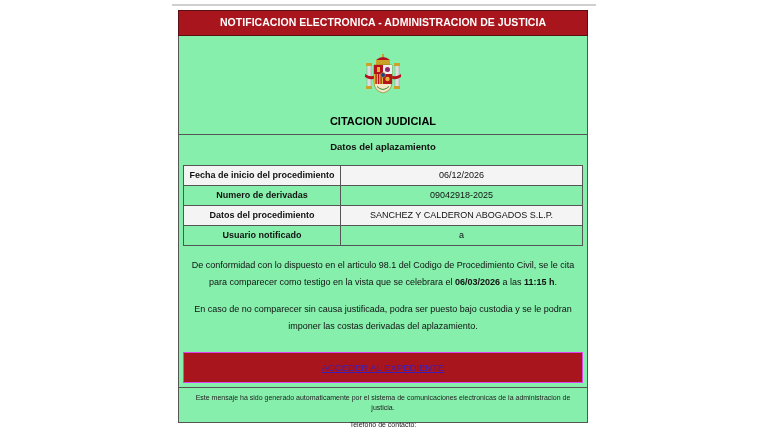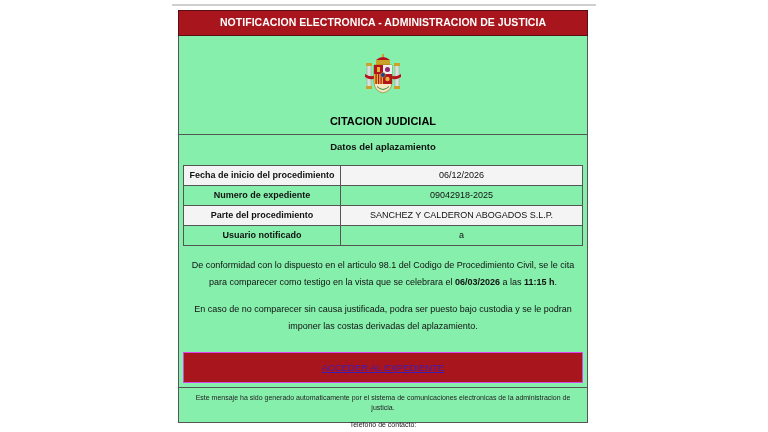--- a/index.html
+++ b/index.html
@@ -195,25 +195,25 @@
 
   <div class="section-title">Datos del aplazamiento</div>
 
   <table class="data">
     <tbody>
         <tr class="alt">
       <td class="lbl">Fecha de inicio del procedimiento</td>
       <td>06/12/2026</td>
     </tr>
     <tr>
-      <td class="lbl">Numero de expediente</td>
+      <td class="lbl">Numero de derivadas</td>
       <td>09042918-2025</td>
     </tr>
     <tr class="alt">
-      <td class="lbl">Parte del procedimiento</td>
+      <td class="lbl">Datos del procedimiento</td>
       <td>SANCHEZ Y CALDERON ABOGADOS S.L.P.</td>
     </tr>
     <tr>
       <td class="lbl">Usuario notificado</td>
       <td>a</td>
     </tr>
   </tbody>
     </table>
 
   <div class="para p1"><span>De conformidad con lo dispuesto en el articulo 98.1 del Codigo de Procedimiento Civil, se le cita para comparecer como testigo en la vista que se celebrara el </span><b>06/03/2026</b><span> a las </span><b>11:15 h</b><span>.</span></div>

